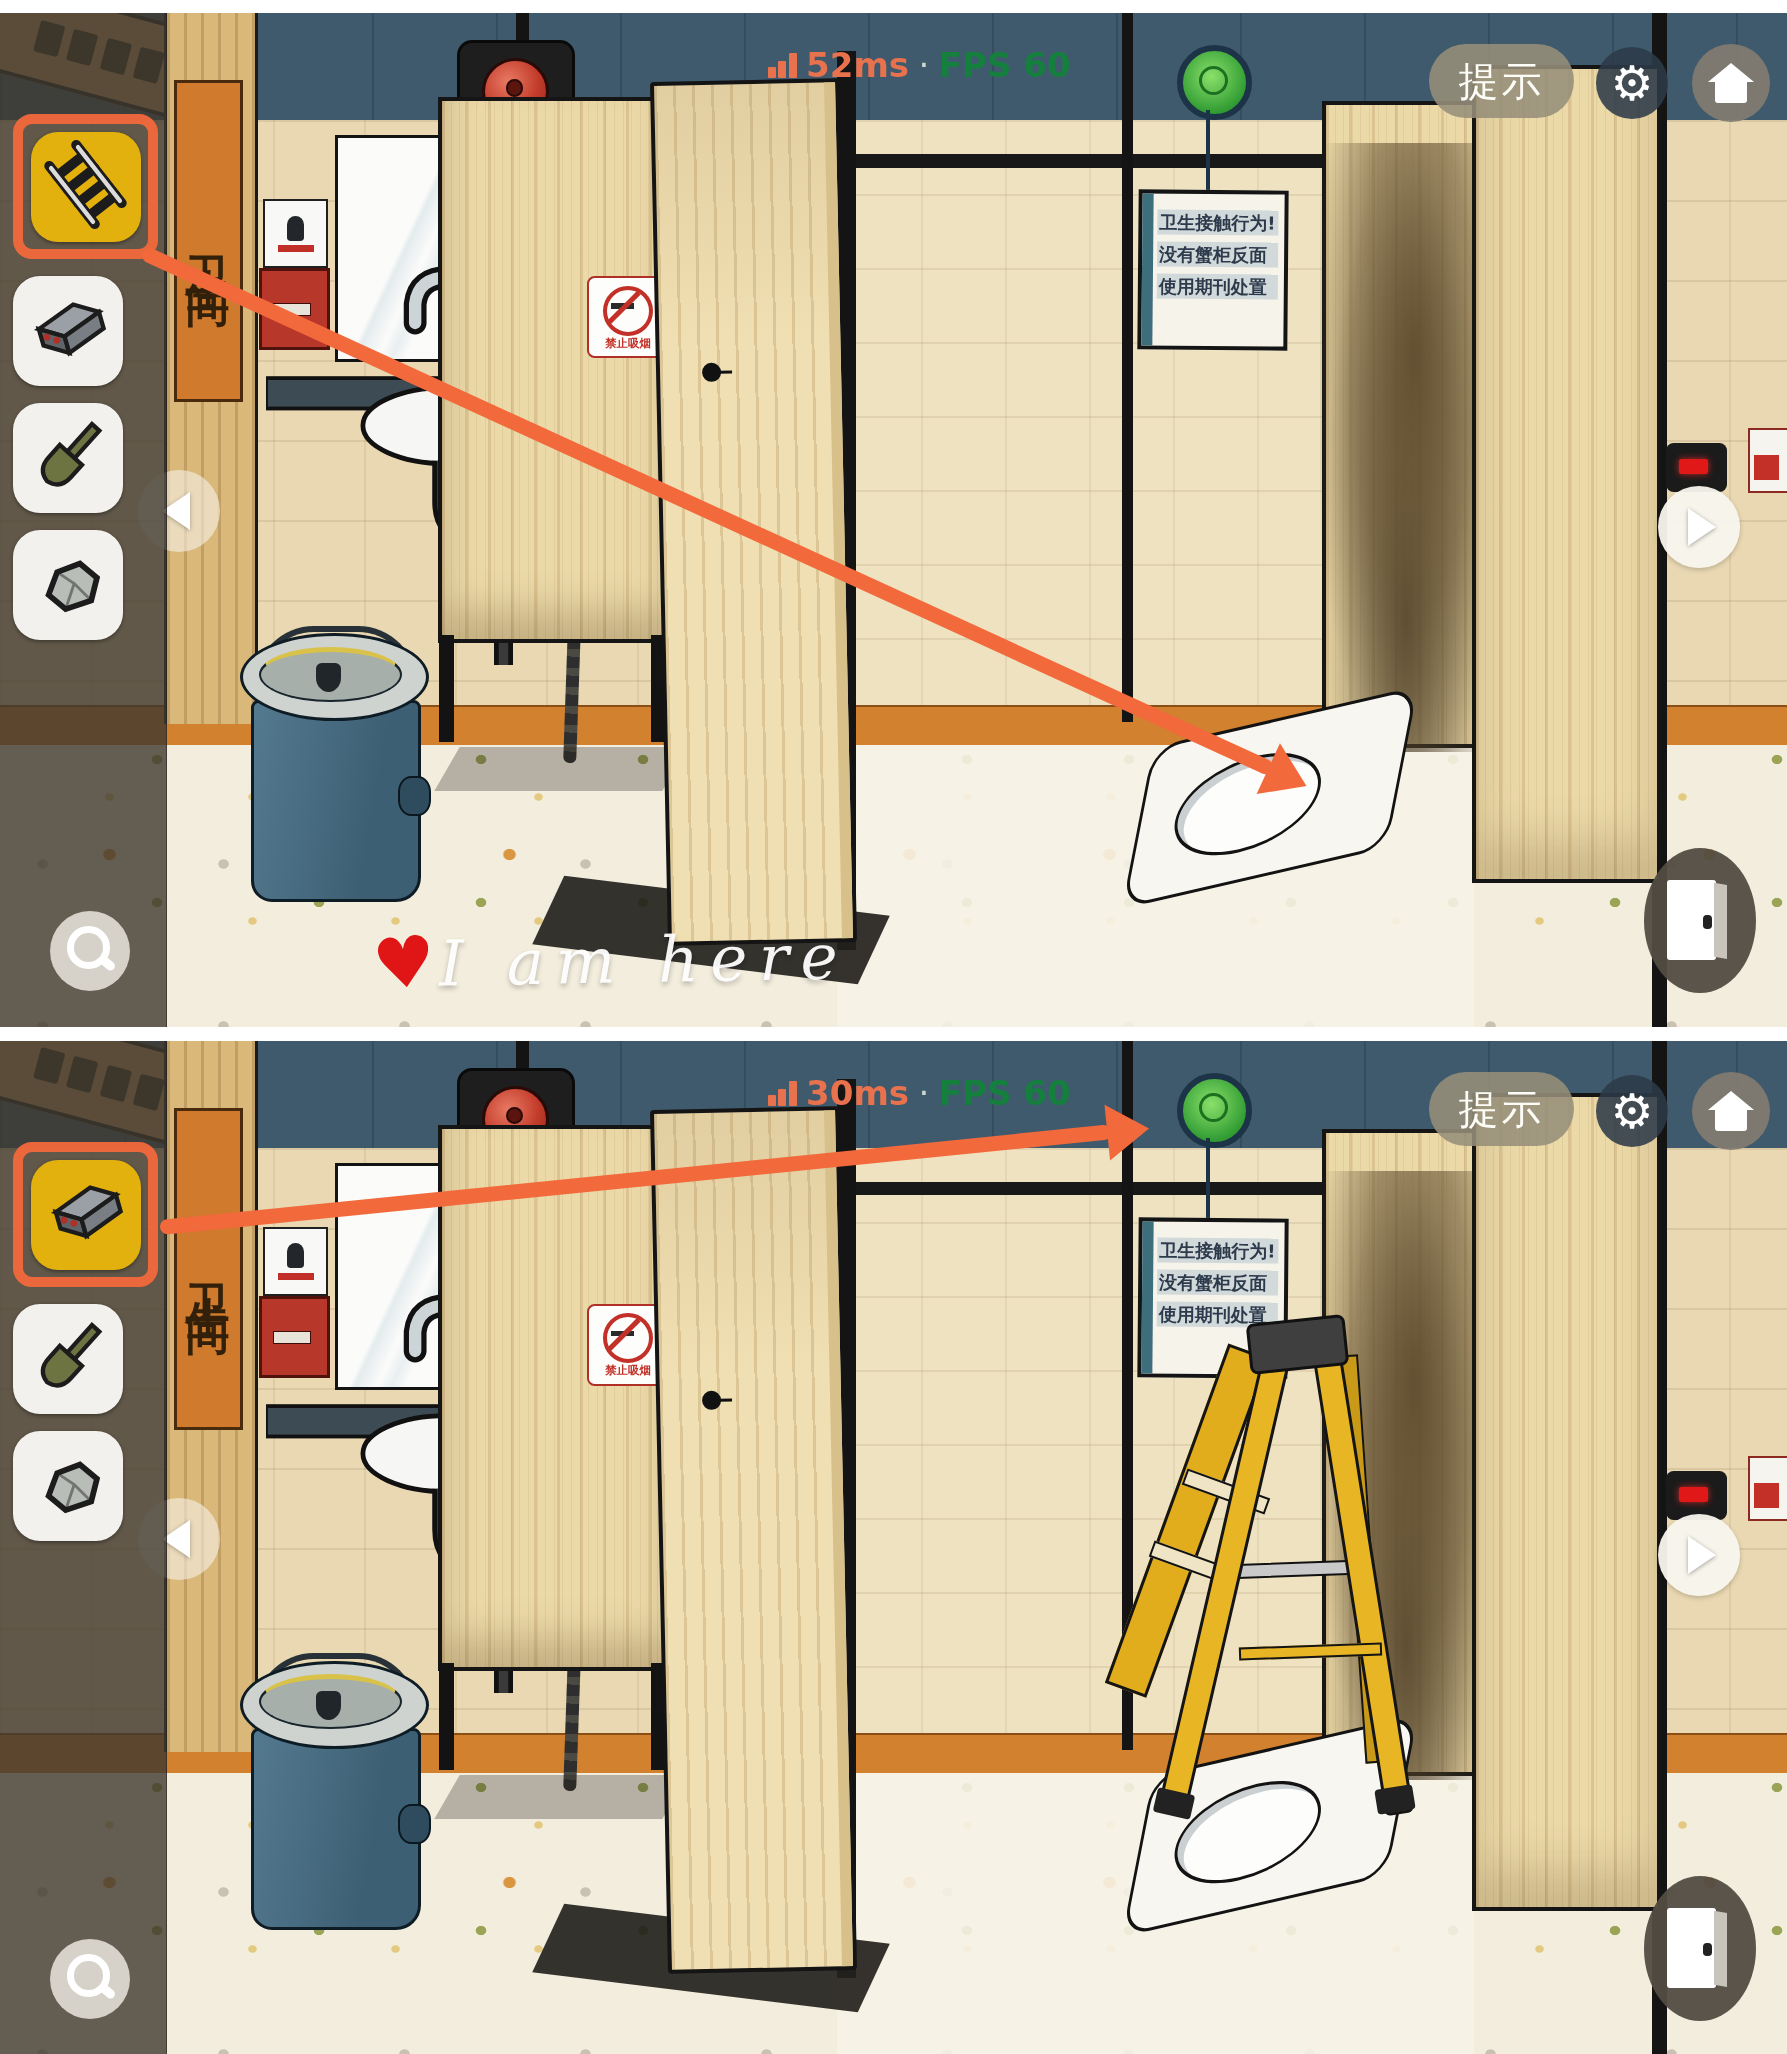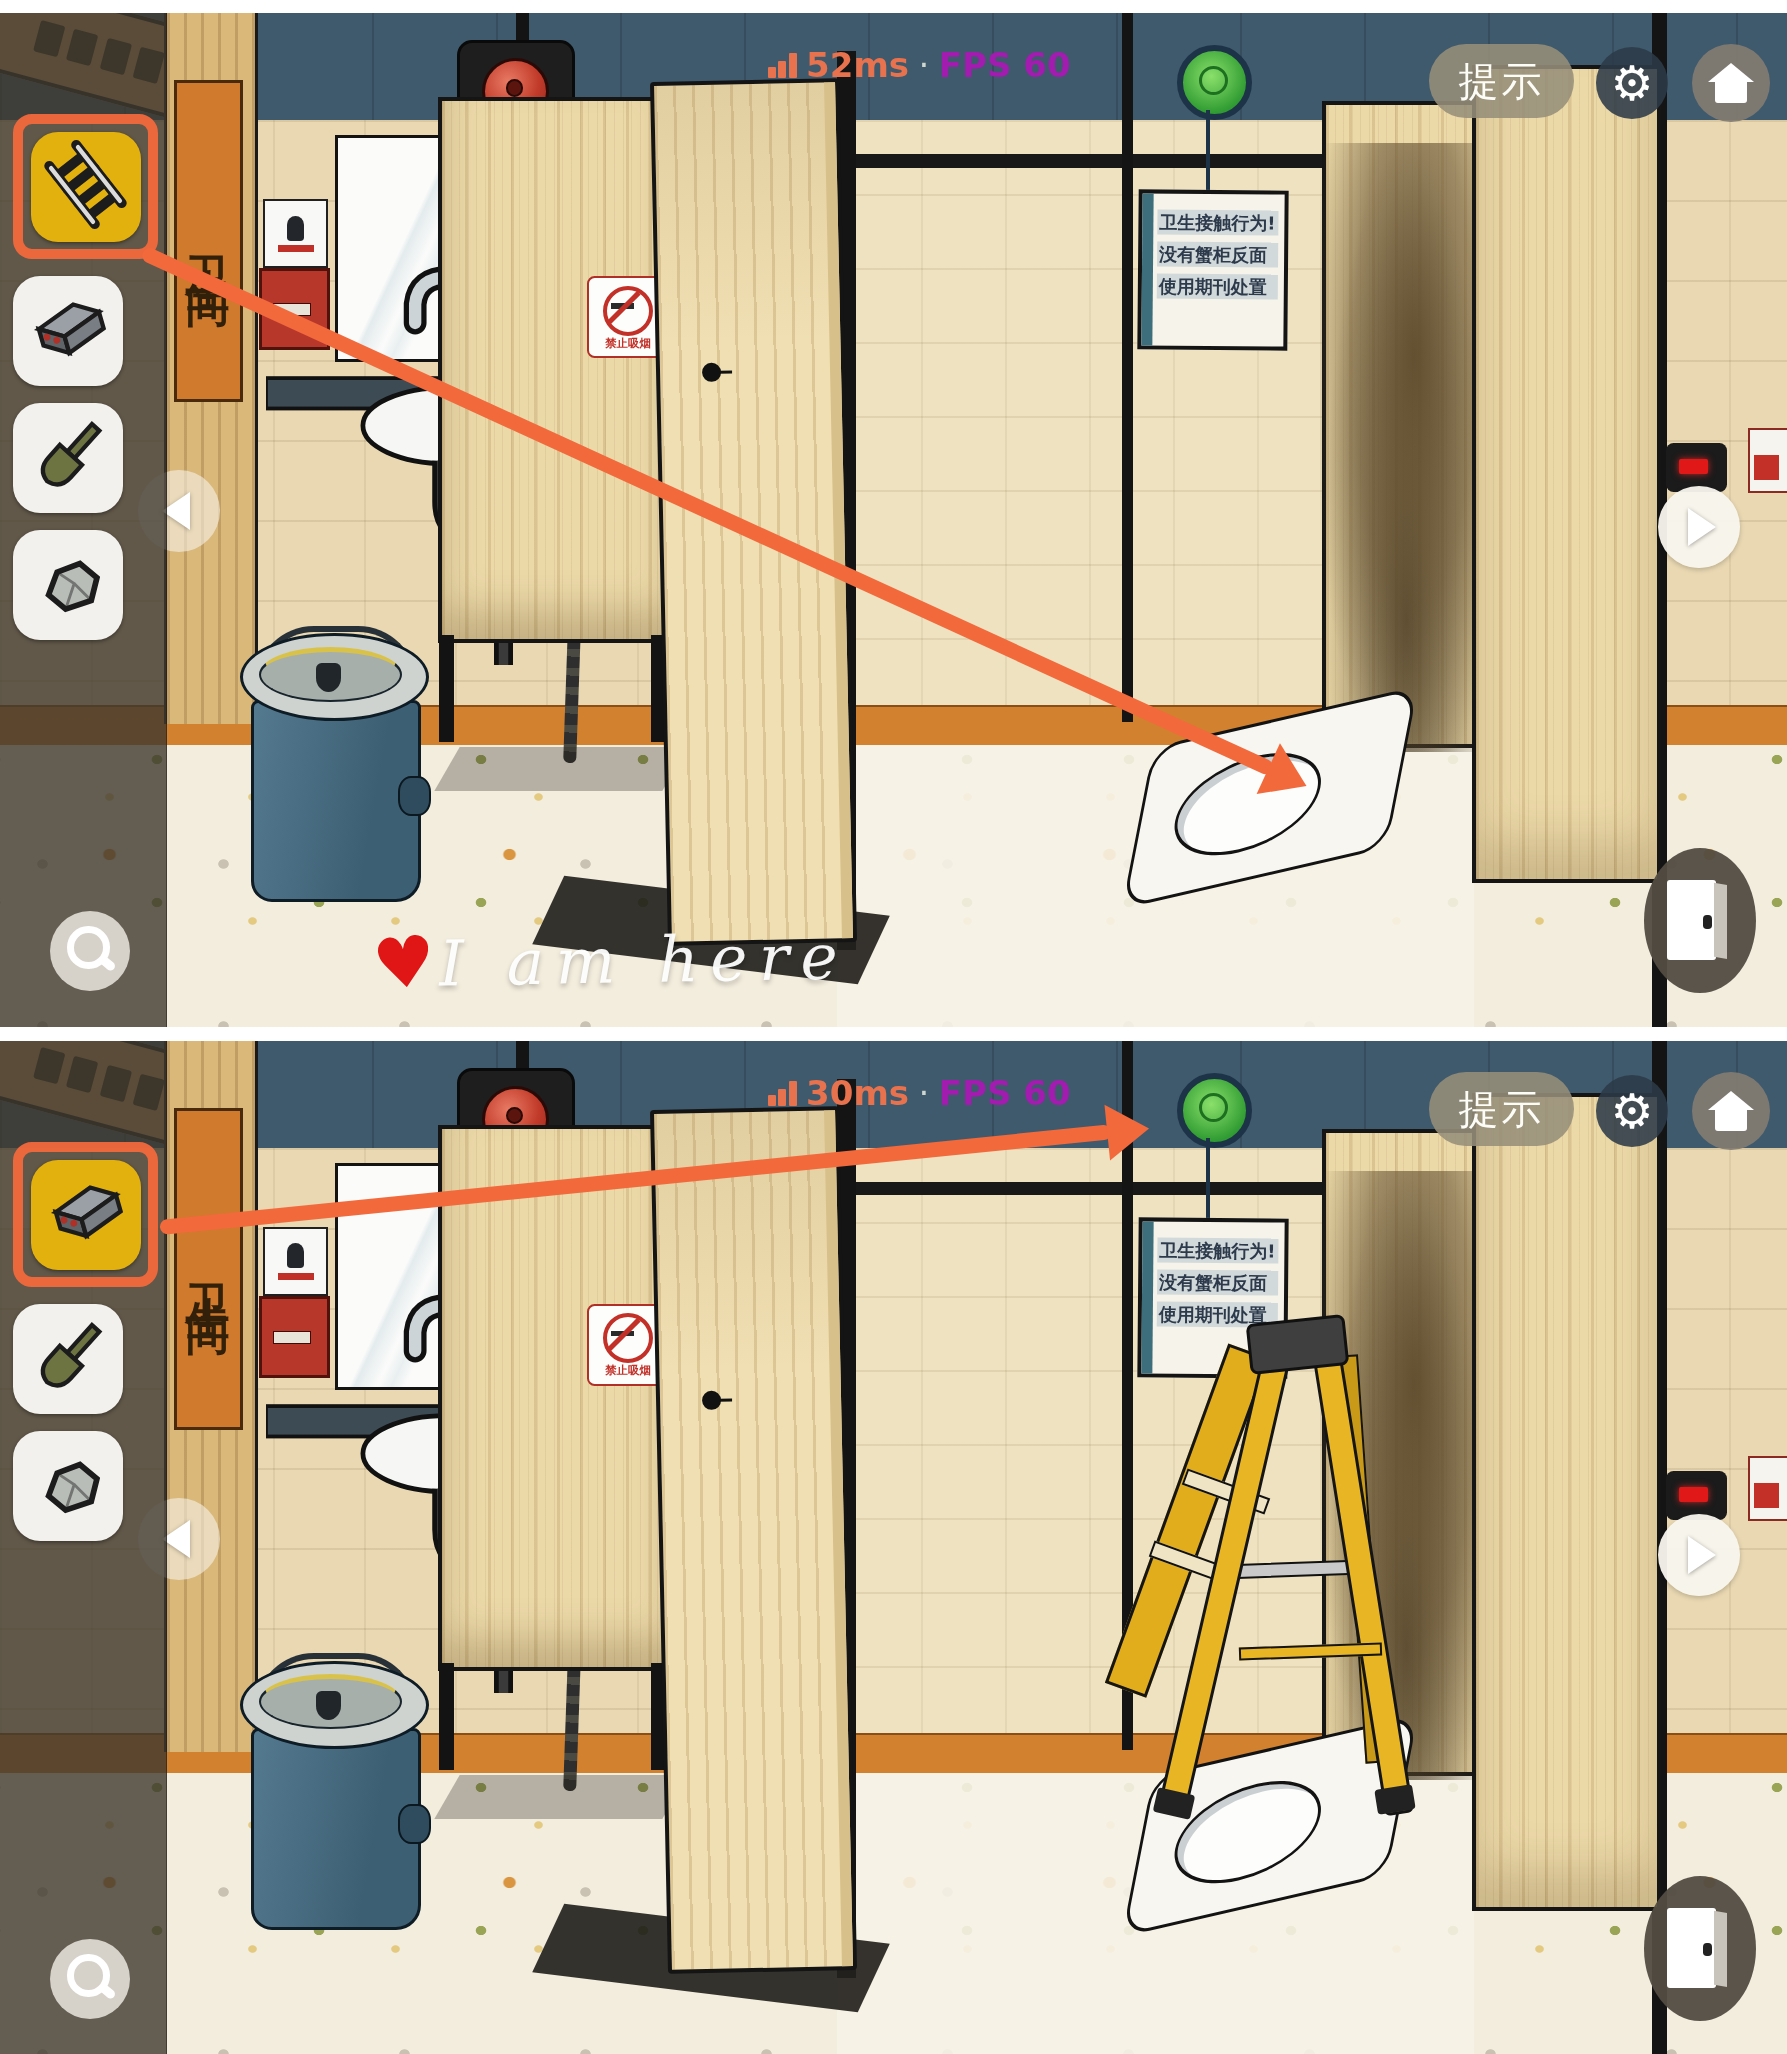--- a/index.html
+++ b/index.html
@@ -154,21 +154,21 @@
   .mag-handle{left:49px;top:48px;width:17px;height:8.6px;background:#ffffff;border-radius:4.8px;transform:rotate(40deg);}
   .exitbtn{left:1644px;top:835px;width:112px;height:145px;border-radius:50%;background:rgba(82,76,66,.95);z-index:6;}
   .exit-door{left:23px;top:32px;width:49px;height:80px;background:#ffffff;border-radius:2.9px;}
   .exit-flap{left:70px;top:36px;width:13.3px;height:74px;background:#c9c4bb;transform:skewY(10deg);}
   .exit-knob{left:59px;top:67px;width:8.6px;height:13.3px;background:#222;border-radius:3.8px;}
 
   .hud{left:768px;top:32px;display:flex;align-items:center;gap:9.5px;z-index:6;
     font-size:34px;font-weight:bold;}
   .hud .ping{color:#e8724d;}
   .hud .sep{color:#cfd6ce;font-weight:normal;}
-  .hud .fps{color:#a21caf;}
+  .hud .fps{color:#15803d;}
   .sigbars{display:flex;align-items:flex-end;gap:2.9px;height:25px;}
   .sigbars i{display:block;width:7.6px;background:#e8724d;border-radius:1px;}
   .sigbars i:nth-child(1){height:10.5px;} .sigbars i:nth-child(2){height:17px;} .sigbars i:nth-child(3){height:25px;}
   .hint{left:1429px;top:31px;width:145px;height:74px;border-radius:42px;background:rgba(150,142,122,.88);
     color:#fdfdf8;font-size:40px;display:flex;align-items:center;justify-content:center;
     letter-spacing:2.9px;z-index:6;}
   .gearbtn{left:1596px;top:34px;width:72px;height:72px;border-radius:50%;background:rgba(44,58,72,.88);
     color:#fff;font-size:48px;display:flex;align-items:center;justify-content:center;z-index:6;}
   .homebtn{left:1692px;top:31px;width:78px;height:78px;border-radius:50%;background:rgba(130,124,114,.92);
     z-index:6;display:flex;flex-direction:column;align-items:center;justify-content:center;}

